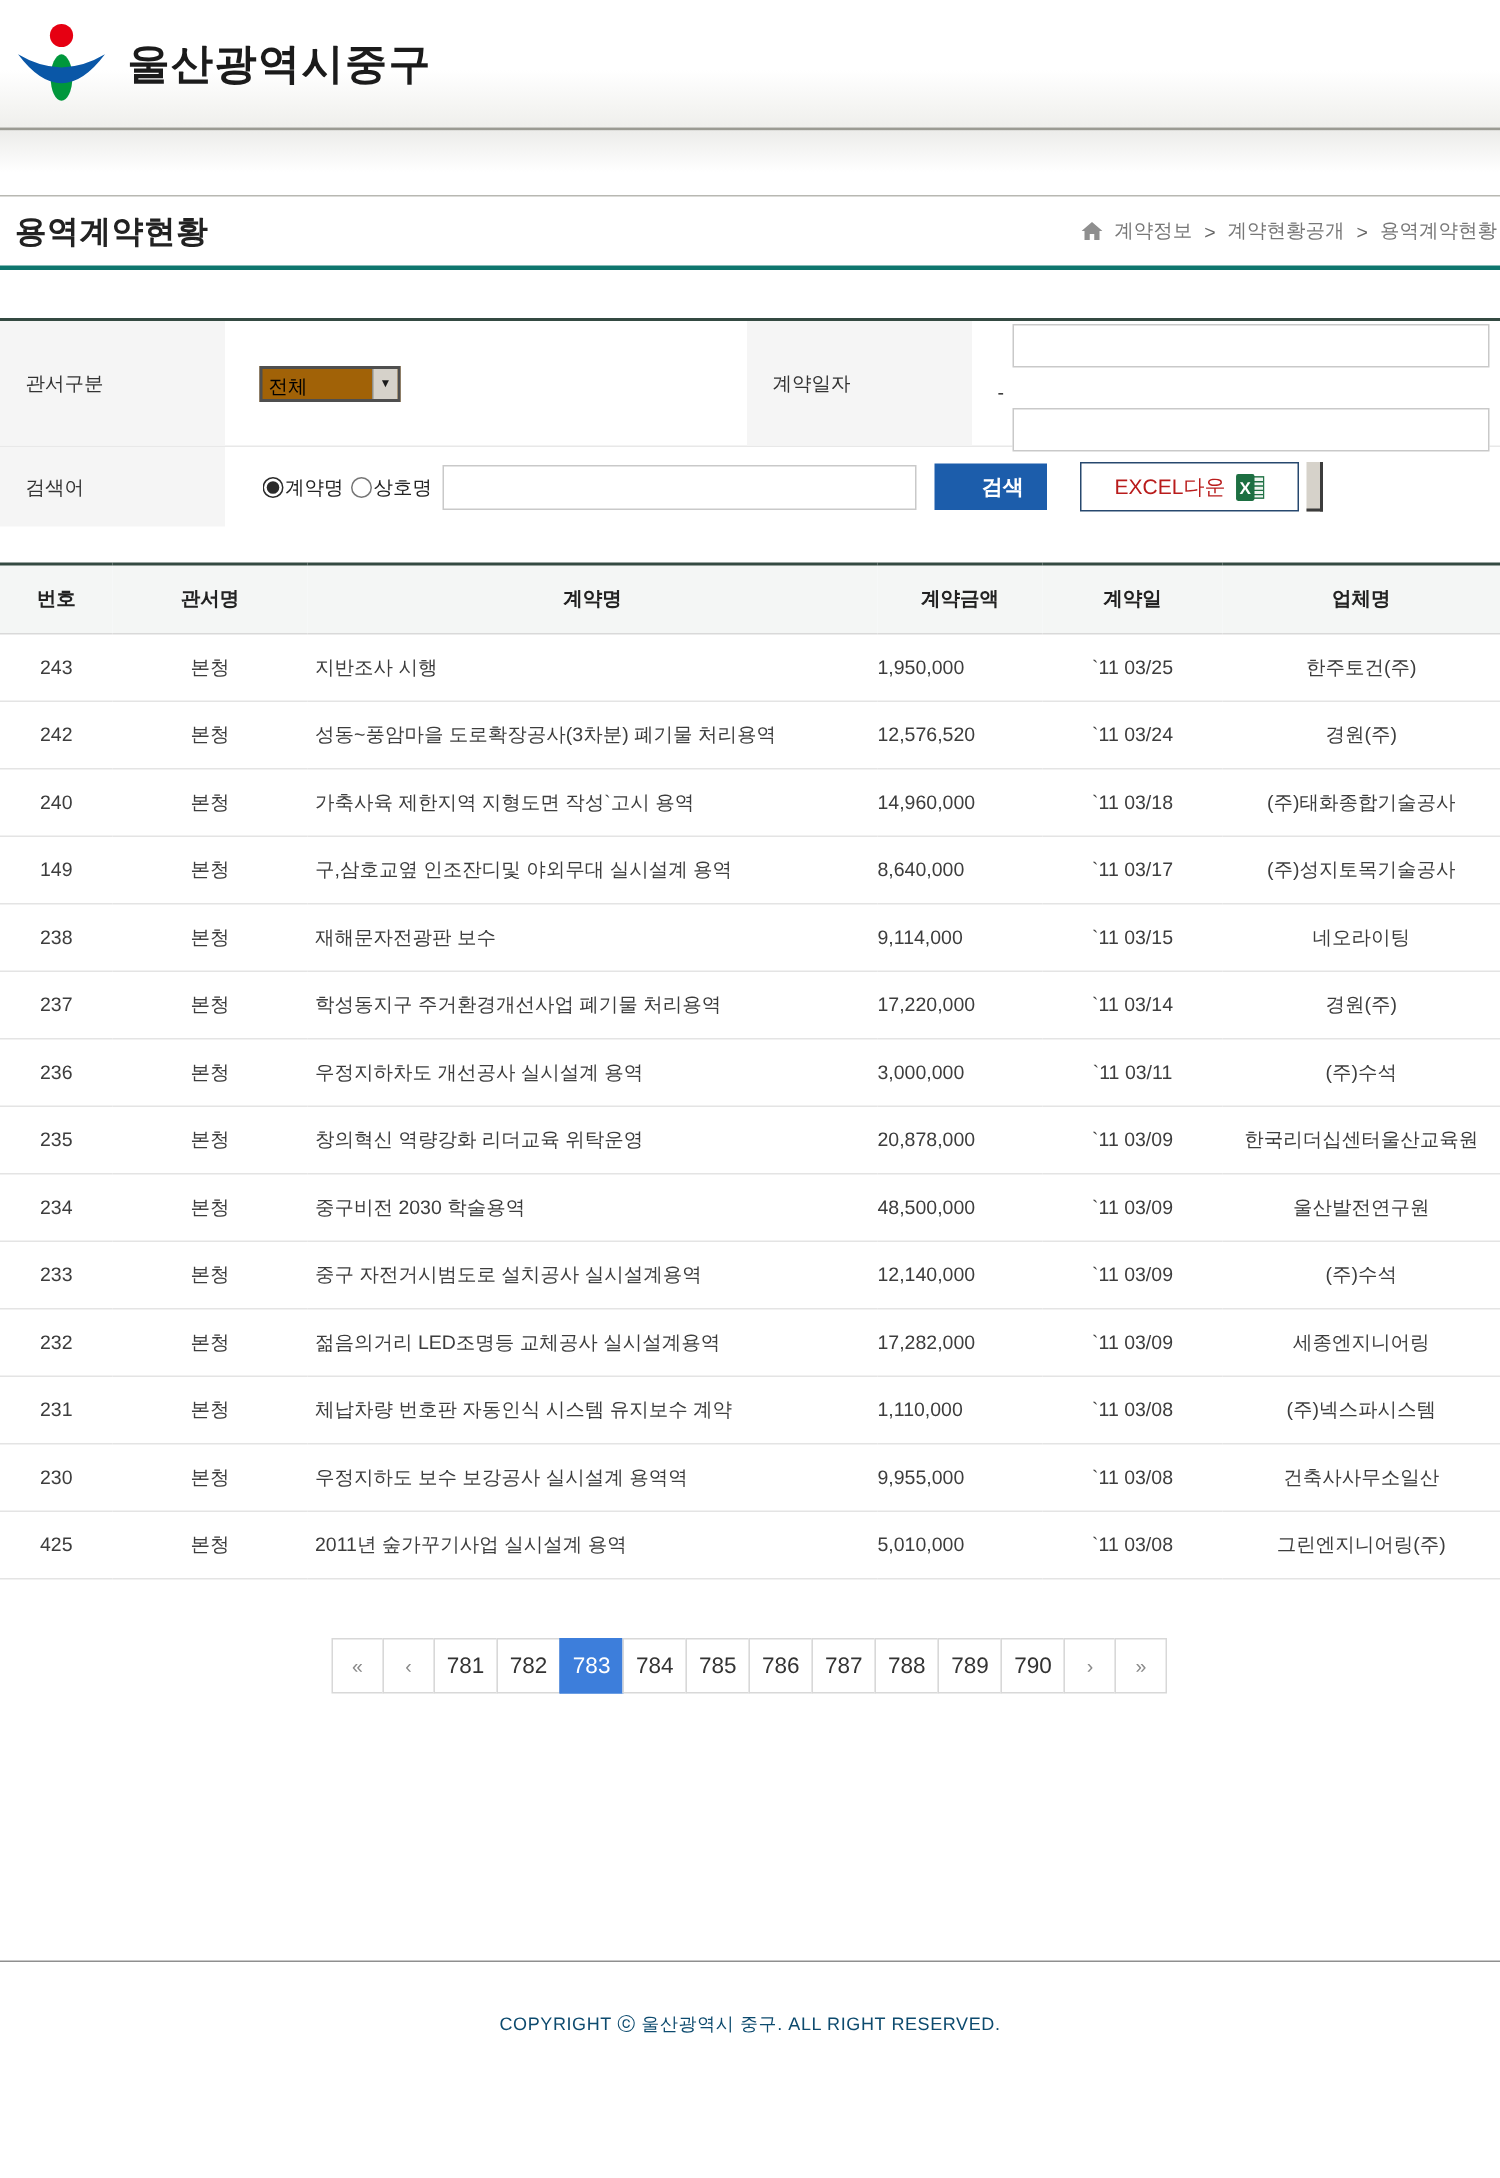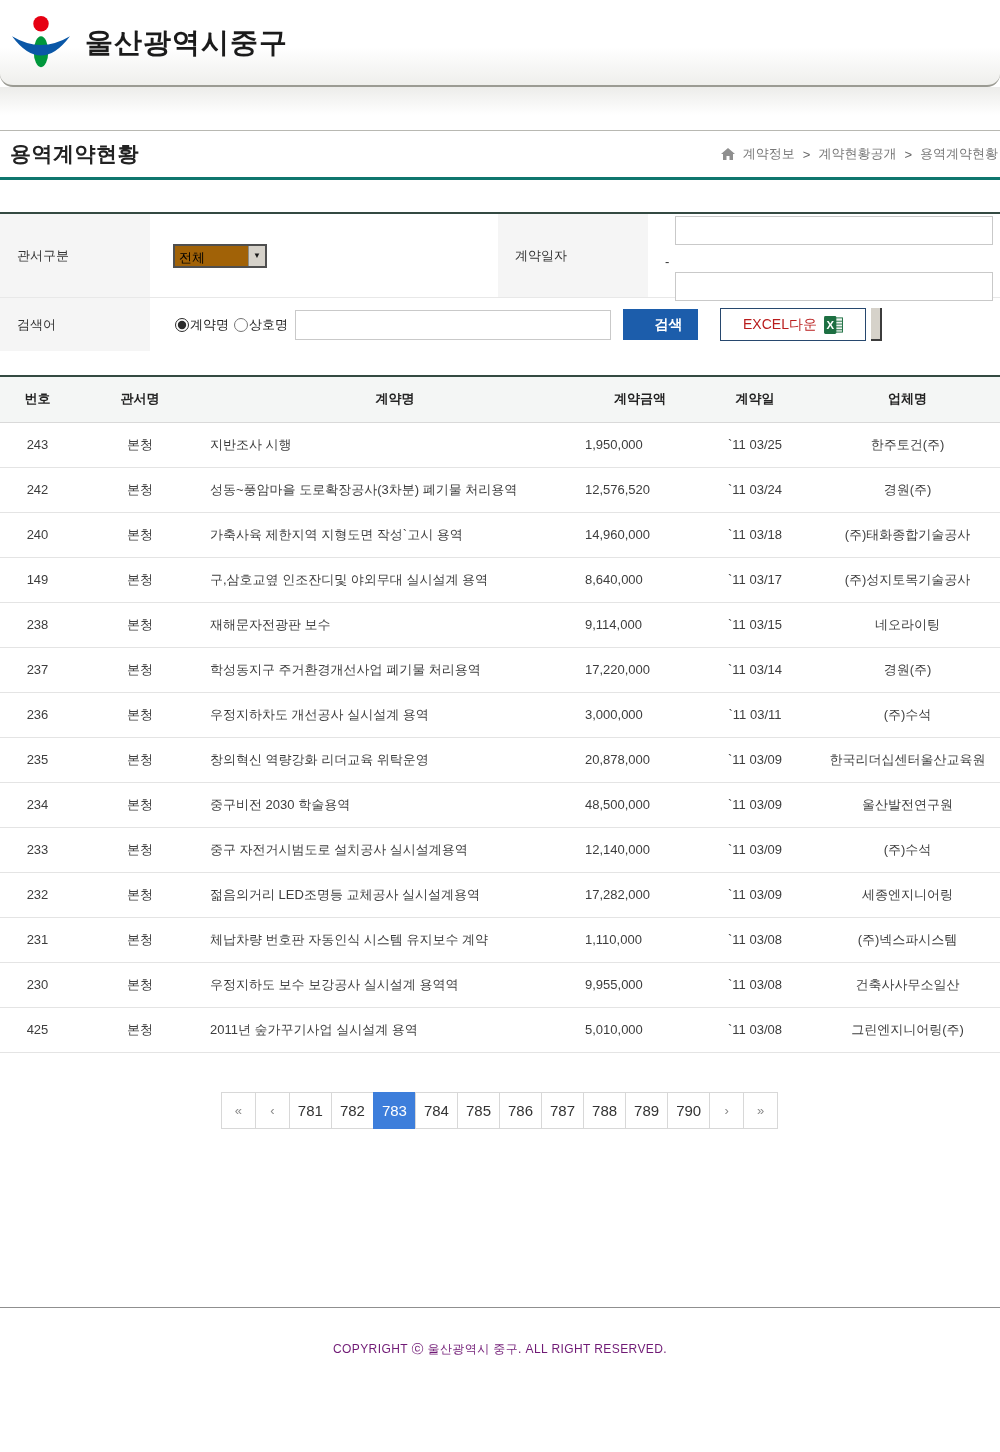--- a/index.html
+++ b/index.html
@@ -1,21 +1,21 @@
 <!DOCTYPE html>
 <html><head>
 <meta charset="utf-8">
 <style>
   * { margin:0; padding:0; box-sizing:border-box; }
   html,body { width:1000px; height:1452px; background:#fff; overflow:hidden;
     font-family:"Liberation Sans","DejaVu Sans",sans-serif; color:#333; }
 
   
   .site-header { height:87px; background:linear-gradient(180deg,#ffffff 55%,#efefec 100%);
-    border-bottom:2px solid #9b9b93; display:flex; align-items:center; padding-left:10px;border-radius:13px; }
+    border-bottom:2px solid #9b9b93; display:flex; align-items:center; padding-left:10px; }
   .logo { display:flex; align-items:center; gap:13px; cursor:pointer; }
   .logo-text { font-size:28px; font-weight:bold; color:#1b1b1b; letter-spacing:1px; }
 
   .gnb-band { height:44px; background:linear-gradient(180deg,#ececea,#ffffff 65%);
     border-bottom:1px solid #b8b8b2; }
 
   
   .title-row { height:49px; border-bottom:3px solid #0f766e; display:flex;
     align-items:center; justify-content:space-between; padding:0 2px 0 10px; }
   .page-title { font-size:21px; font-weight:bold; color:#222; letter-spacing:0.5px; }
@@ -65,21 +65,21 @@
   
   .pagination { margin-top:39px; display:flex; justify-content:center; }
   .pg-btn { min-width:35px; height:37px; background:#fff; border:1px solid #d8d8d8;
     margin-left:-1px; font-size:15px; color:#333; display:flex; align-items:center;
     justify-content:center; padding:0 8px; font-family:inherit; cursor:pointer; }
   .pg-arrow { color:#8a8a8a; font-size:13px; }
   .pg-btn.active { background:#3d7edb; border-color:#3d7edb; color:#fff; }
 
   
   .site-footer { margin-top:178px; border-top:1px solid #8f8f8f; padding-top:33px;
-    text-align:center; font-size:12px; color:#701a75; letter-spacing:0.4px; }
+    text-align:center; font-size:12px; color:#0c4a6e; letter-spacing:0.4px; }
 </style>
 </head>
 <body>
 
 <header class="site-header">
   <div class="logo">
     <svg viewBox="0 0 64 58" width="62" height="56">
       <circle cx="32" cy="9" r="8" fill="#e60012"></circle>
       <ellipse cx="32" cy="38" rx="7.5" ry="16" fill="#00973c"></ellipse>
       <path d="M2,22 Q32,40 62,22 Q32,62 2,22 Z" fill="#0a57a7"></path>

